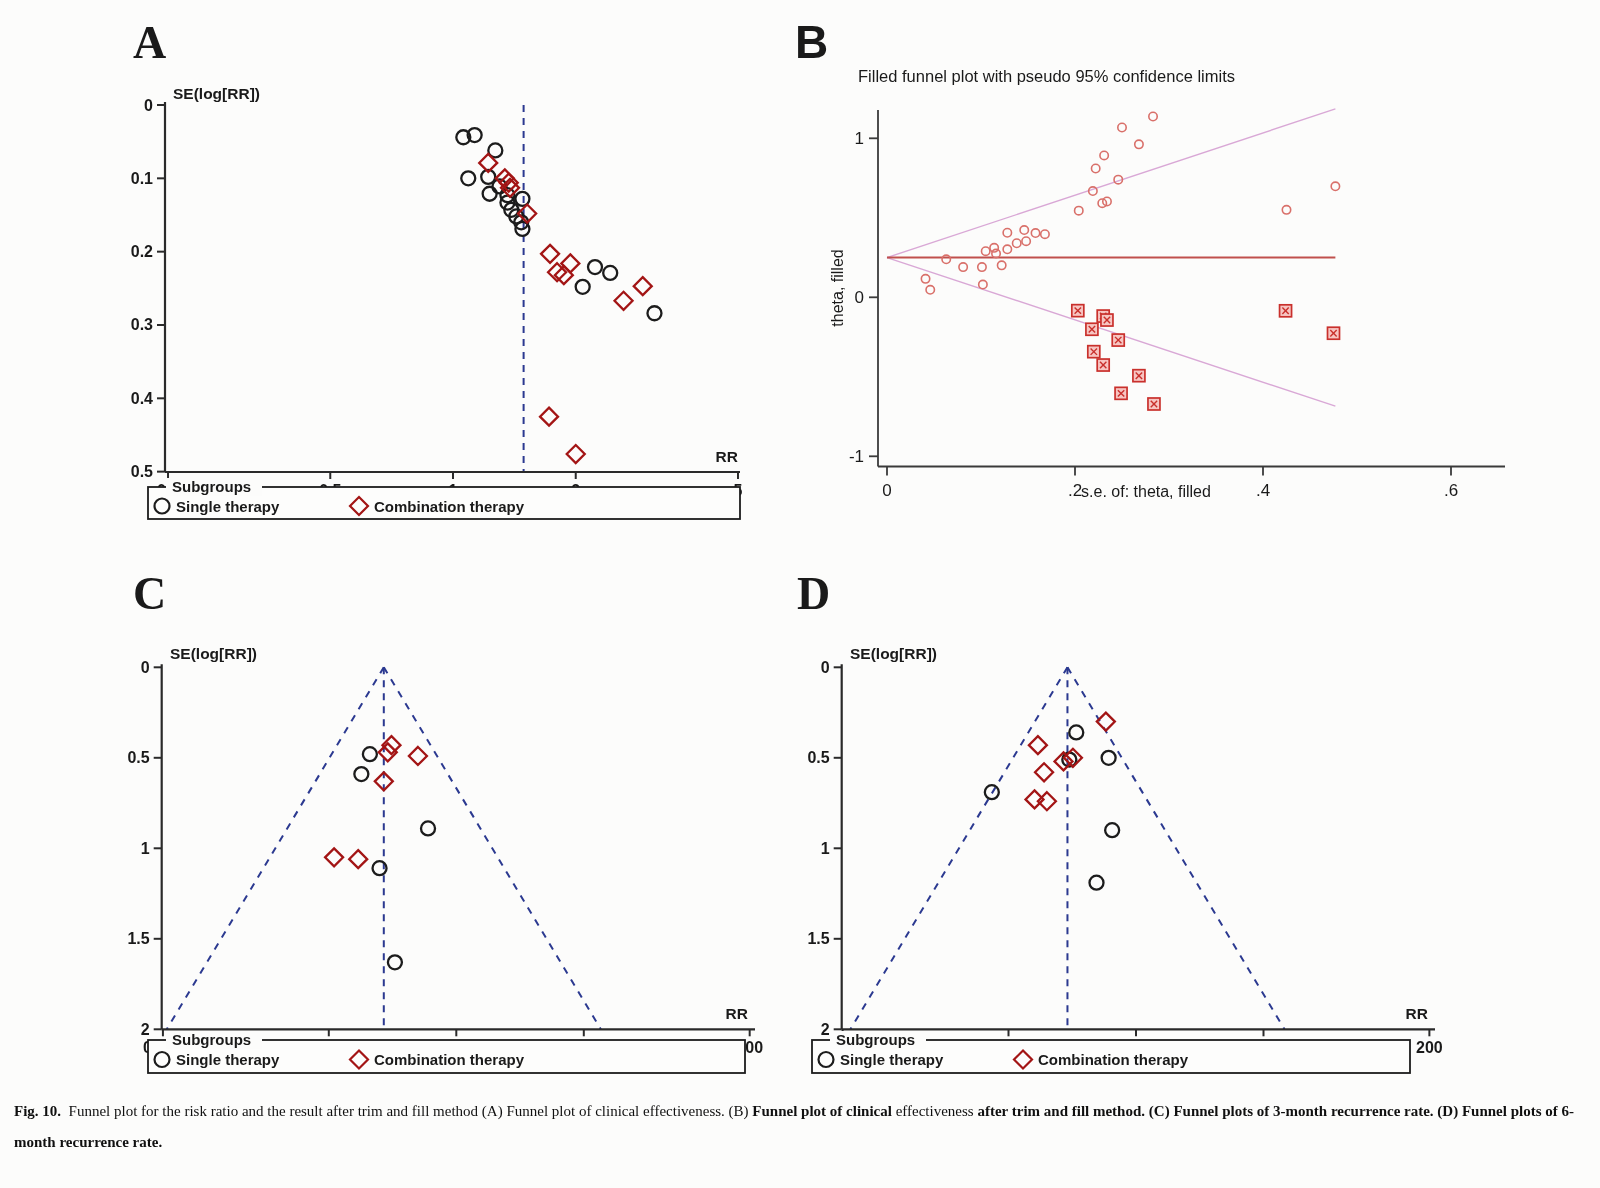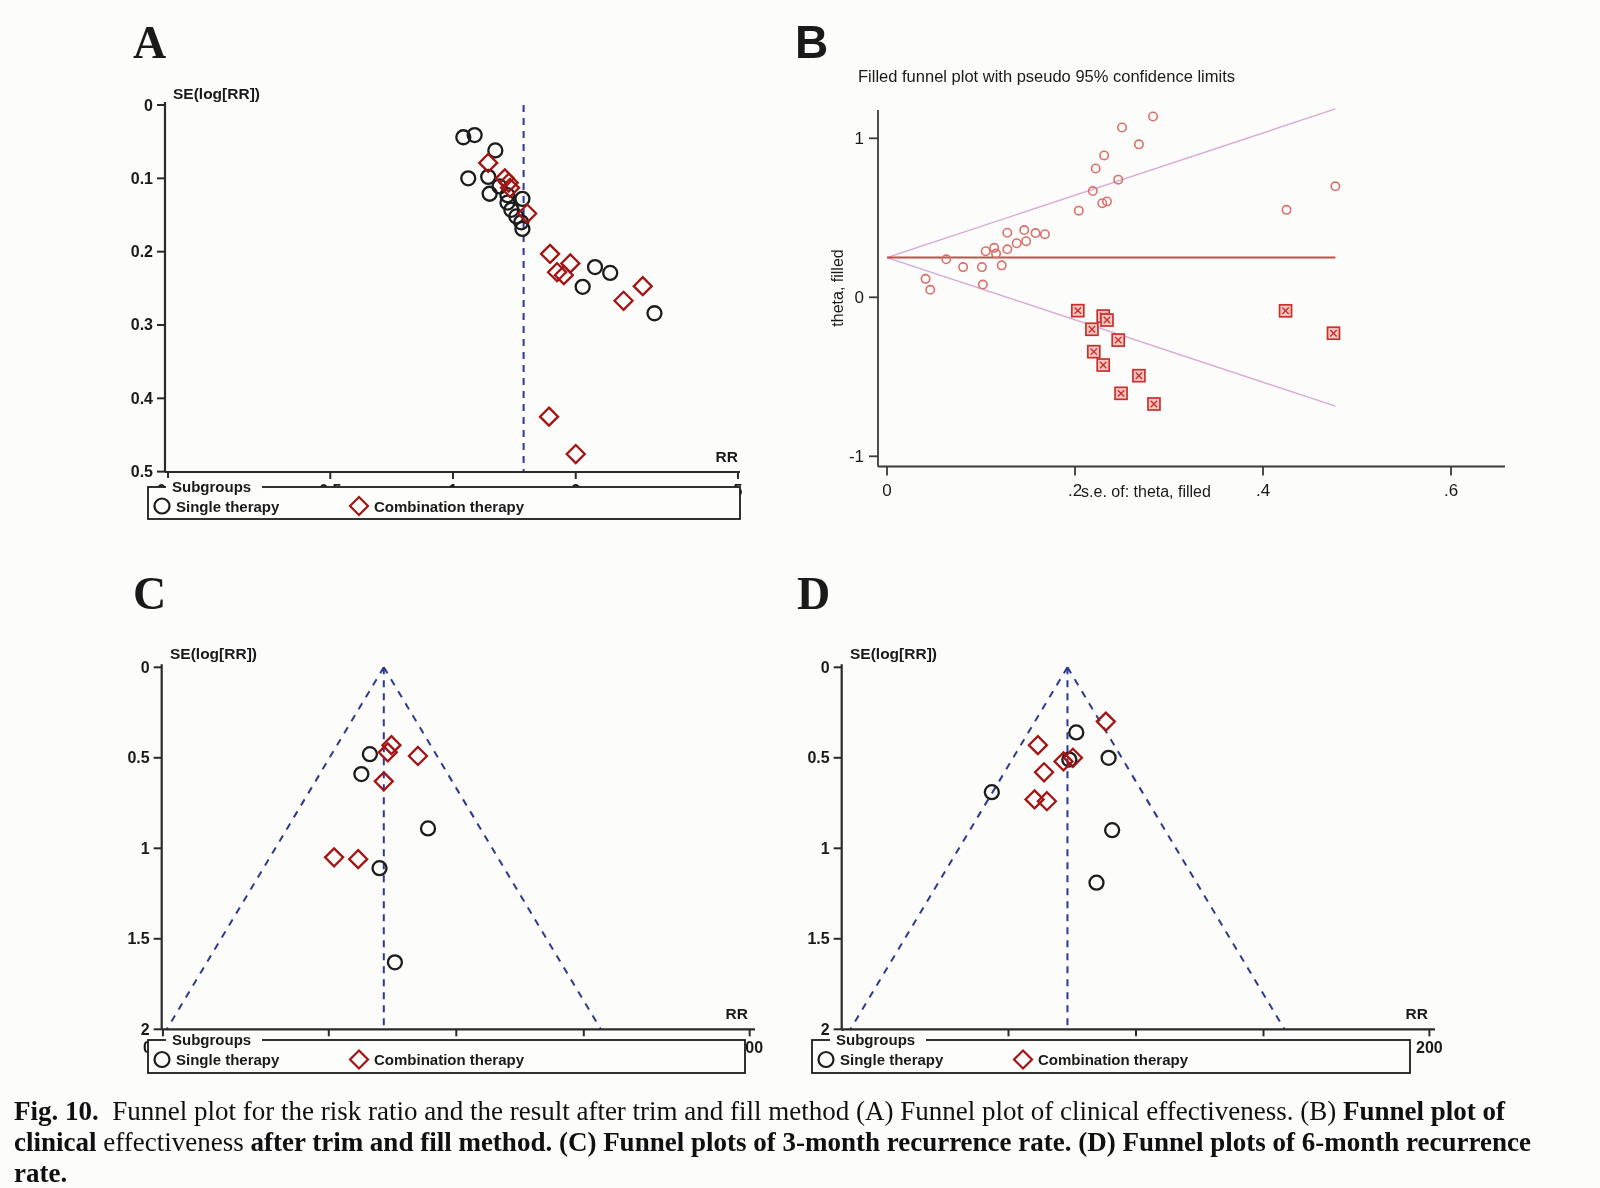--- a/index.html
+++ b/index.html
@@ -3,21 +3,21 @@
 <meta charset="utf-8">
 <style>
   html,body{margin:0;padding:0;background:#ffffff;}
   #figure-container{
     position:relative;width:1600px;height:1188px;background:#fcfcfb;
     font-family:"Liberation Sans",sans-serif;overflow:hidden;
   }
   #funnel-figure{position:absolute;left:0;top:0;}
   #figure-caption{
     position:absolute;left:14px;right:16px;top:1096px;
-    font-family:"Liberation Serif",serif;font-size:27px;line-height:31px;
+    font-family:"Liberation Serif",serif;font-size:15px;line-height:31px;
     color:#101010;text-align:left;
   }
   #figure-caption b{font-weight:bold;}
   text{font-family:"Liberation Sans",sans-serif;}
   .serifTxt{font-family:"Liberation Serif",serif;}
 </style>
 </head>
 <body>
 
 <div id="figure-container">

